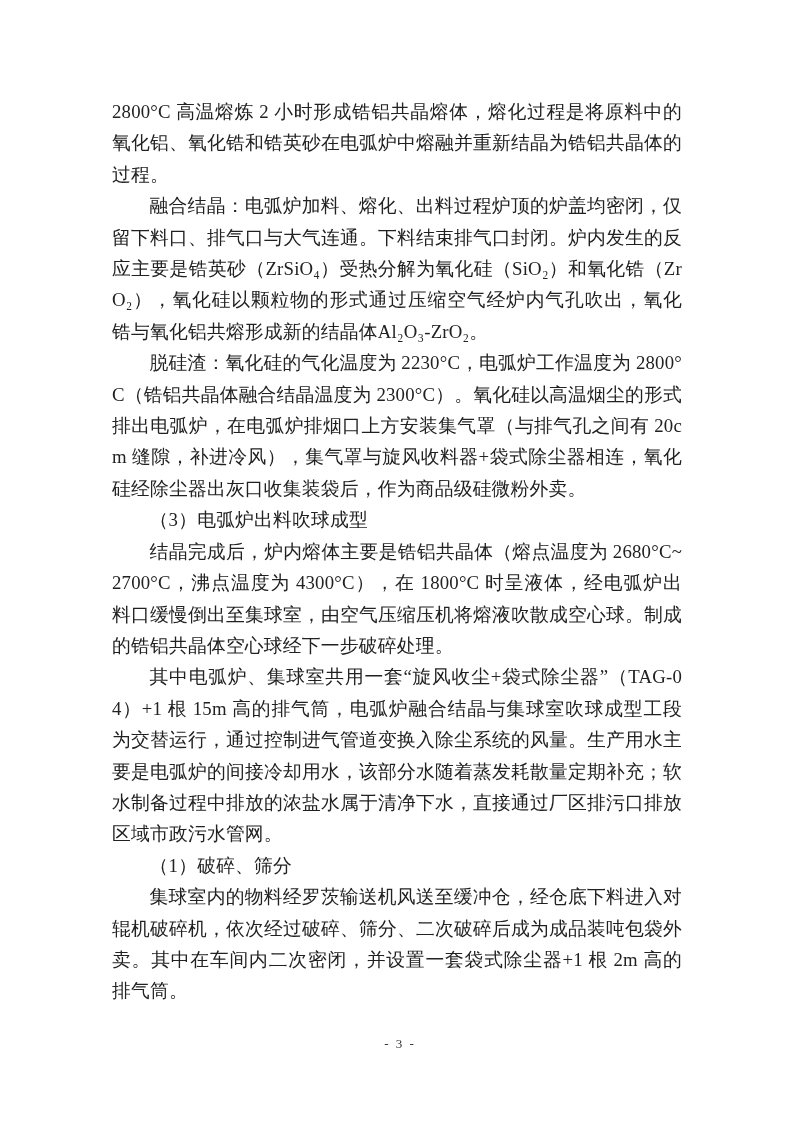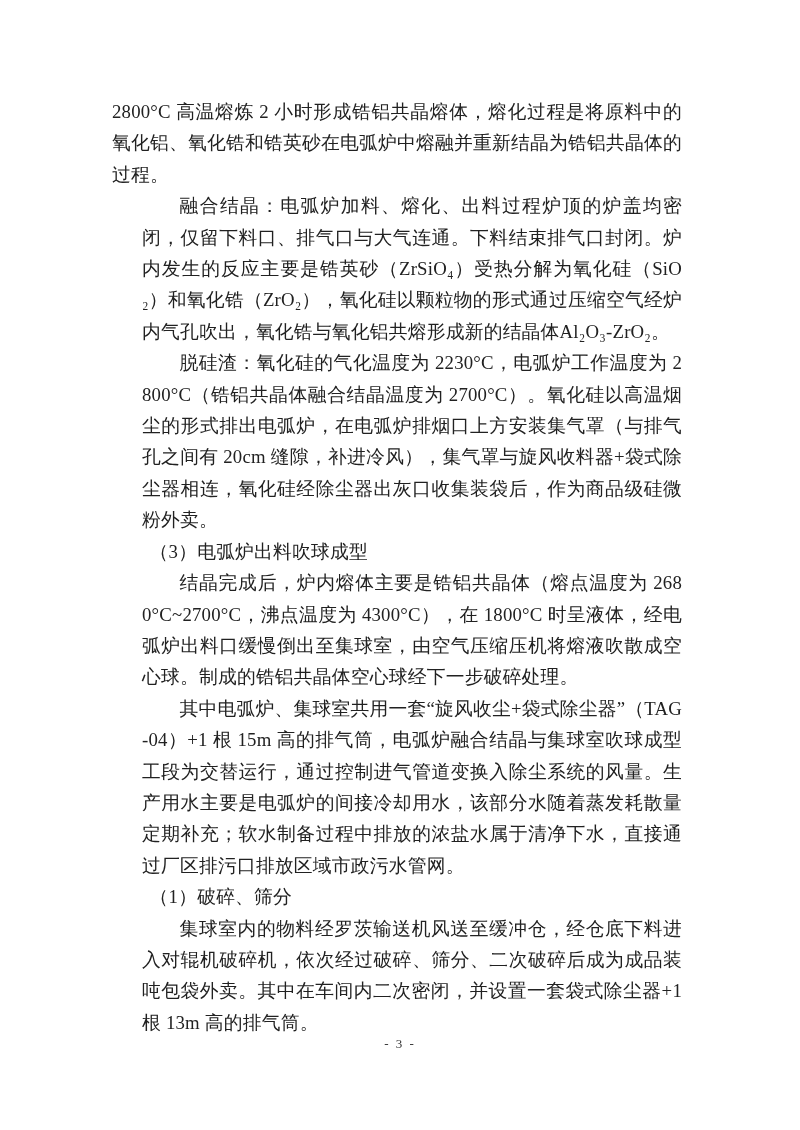--- a/index.html
+++ b/index.html
@@ -27,21 +27,20 @@
     padding: 0;
     font-size: 18.8px;
     line-height: 31.4px;
     text-align: justify;
     text-justify: inter-ideograph;
     letter-spacing: 0.2px;
     word-break: break-all;
   }
   p.para {
     text-indent: 2em;
-    margin-left: 30px;
   }
   p.para-continued {
     text-indent: 0;
   }
   p.section-heading {
     text-indent: 2em;
     font-weight: normal;
   }
   .page-number {
     position: absolute;
@@ -54,21 +53,21 @@
     letter-spacing: 2px;
   }
 </style>
 </head>
 <body>
 
 <div class="page">
   <div class="content">
     <p class="para-continued">2800°C 高温熔炼 2 小时形成锆铝共晶熔体，熔化过程是将原料中的氧化铝、氧化锆和锆英砂在电弧炉中熔融并重新结晶为锆铝共晶体的过程。</p>
     <p class="para">融合结晶：电弧炉加料、熔化、出料过程炉顶的炉盖均密闭，仅留下料口、排气口与大气连通。下料结束排气口封闭。炉内发生的反应主要是锆英砂（ZrSiO₄）受热分解为氧化硅（SiO₂）和氧化锆（ZrO₂），氧化硅以颗粒物的形式通过压缩空气经炉内气孔吹出，氧化锆与氧化铝共熔形成新的结晶体Al₂O₃-ZrO₂。</p>
-    <p class="para">脱硅渣：氧化硅的气化温度为 2230°C，电弧炉工作温度为 2800°C（锆铝共晶体融合结晶温度为 2700°C）。氧化硅以高温烟尘的形式排出电弧炉，在电弧炉排烟口上方安装集气罩（与排气孔之间有 20cm 缝隙，补进冷风），集气罩与旋风收料器+袋式除尘器相连，氧化硅经除尘器出灰口收集装袋后，作为商品级硅微粉外卖。</p>
+    <p class="para">脱硅渣：氧化硅的气化温度为 2230°C，电弧炉工作温度为 2800°C（锆铝共晶体融合结晶温度为 2300°C）。氧化硅以高温烟尘的形式排出电弧炉，在电弧炉排烟口上方安装集气罩（与排气孔之间有 20cm 缝隙，补进冷风），集气罩与旋风收料器+袋式除尘器相连，氧化硅经除尘器出灰口收集装袋后，作为商品级硅微粉外卖。</p>
     <p class="section-heading">（3）电弧炉出料吹球成型</p>
     <p class="para">结晶完成后，炉内熔体主要是锆铝共晶体（熔点温度为 2680°C~2700°C，沸点温度为 4300°C），在 1800°C 时呈液体，经电弧炉出料口缓慢倒出至集球室，由空气压缩压机将熔液吹散成空心球。制成的锆铝共晶体空心球经下一步破碎处理。</p>
     <p class="para">其中电弧炉、集球室共用一套“旋风收尘+袋式除尘器”（TAG-04）+1 根 15m 高的排气筒，电弧炉融合结晶与集球室吹球成型工段为交替运行，通过控制进气管道变换入除尘系统的风量。生产用水主要是电弧炉的间接冷却用水，该部分水随着蒸发耗散量定期补充；软水制备过程中排放的浓盐水属于清净下水，直接通过厂区排污口排放区域市政污水管网。</p>
     <p class="section-heading">（1）破碎、筛分</p>
-    <p class="para">集球室内的物料经罗茨输送机风送至缓冲仓，经仓底下料进入对辊机破碎机，依次经过破碎、筛分、二次破碎后成为成品装吨包袋外卖。其中在车间内二次密闭，并设置一套袋式除尘器+1 根 13m 高的排气筒。</p>
+    <p class="para">集球室内的物料经罗茨输送机风送至缓冲仓，经仓底下料进入对辊机破碎机，依次经过破碎、筛分、二次破碎后成为成品装吨包袋外卖。其中在车间内二次密闭，并设置一套袋式除尘器+1 根 2m 高的排气筒。</p>
   </div>
   <div class="page-number">- 3 -</div>
 </div>
 
 </body></html>

